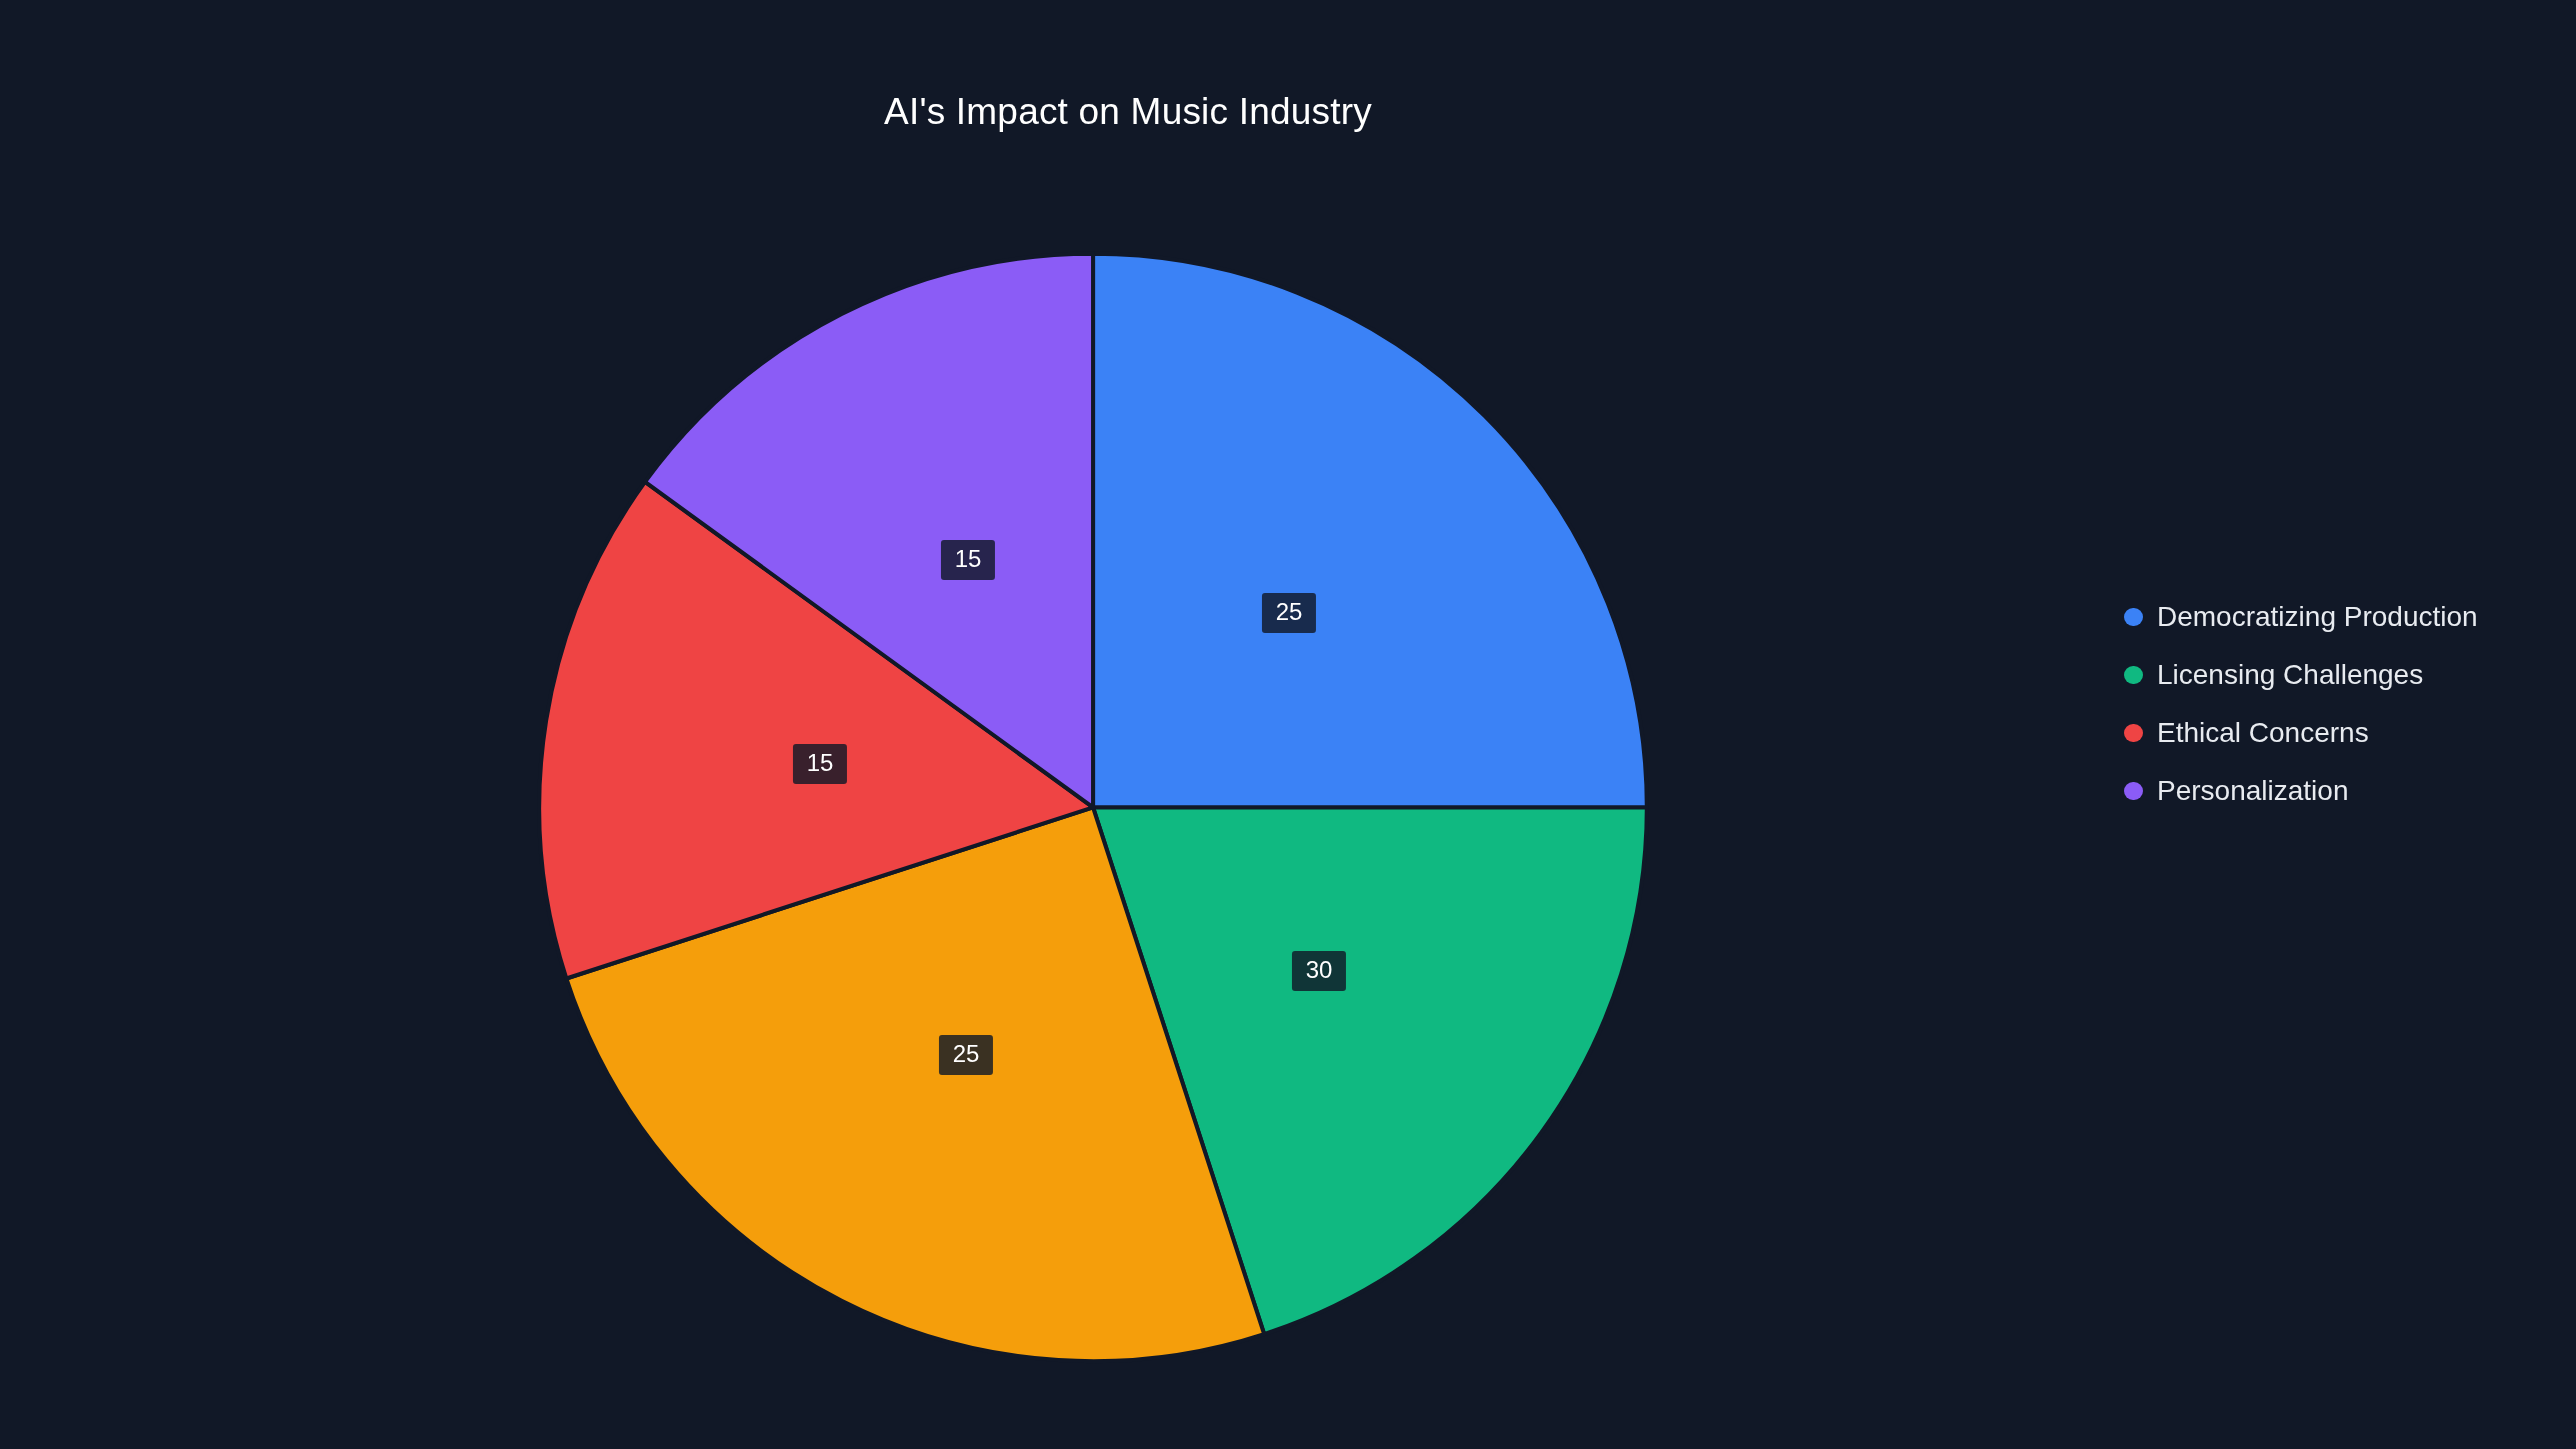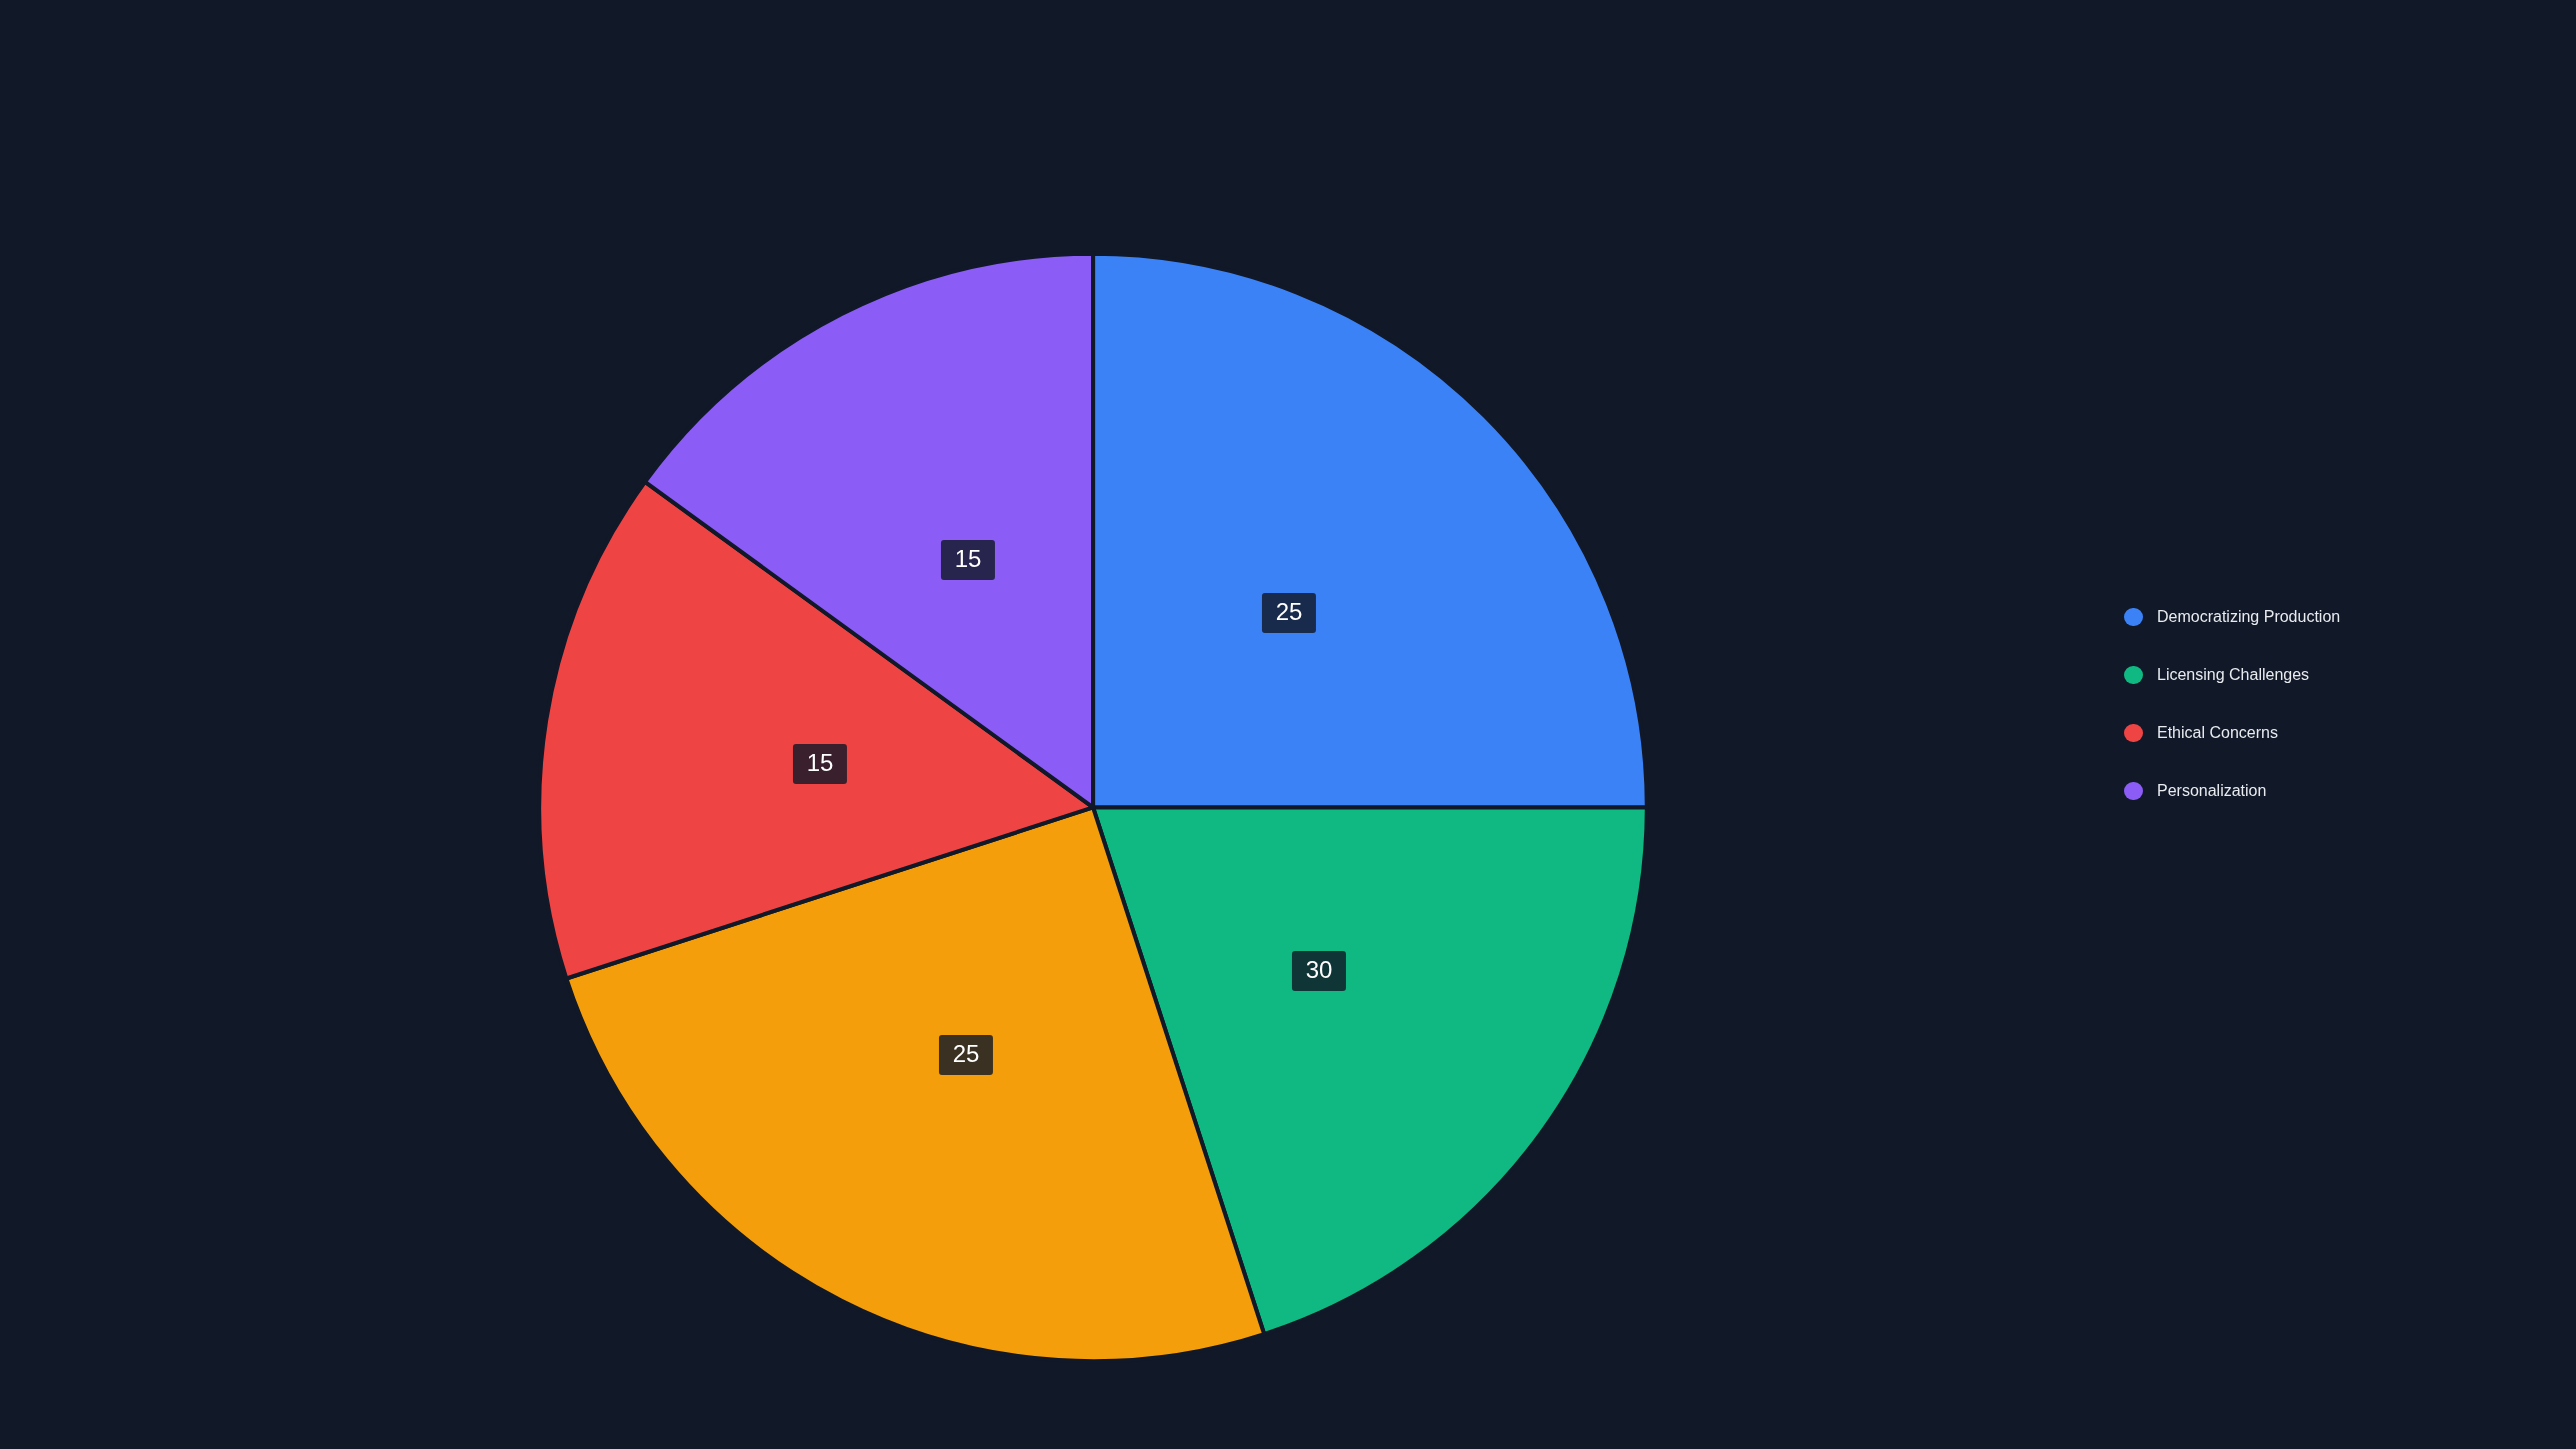--- a/index.html
+++ b/index.html
@@ -87,30 +87,31 @@
     gap: 14.5px;
   }
   .legend-swatch {
     width: 18.5px;
     height: 18.5px;
     border-radius: 50%;
     flex: 0 0 auto;
   }
   .legend-label {
     color: #e8ebf0;
-    font-size: 16px;
+    font-size: 28px;
     line-height: 1;
     white-space: nowrap;
   }
 </style>
 </head>
 <body style="background: rgb(17, 24, 39);">
 
 <div id="chart-root" style="background: rgb(17, 24, 39);">
 
+  <div id="chart-title"><span id="chart-title-inner">AI's Impact on Music Industry</span></div>
 
   <div id="plot-area">
     <svg id="pie-svg" width="1972" height="1449" viewBox="0 0 2450 1800" aria-hidden="true">
         <path d="M 1358 1003 L 1358.00 315.00 A 688 688 0 0 1 2046.00 1003.00 Z" fill="#3b82f6" stroke="#111827" stroke-width="5" stroke-linejoin="round" class="pie-slice"></path>
         <path d="M 1358 1003 L 2046.00 1003.00 A 688 688 0 0 1 1570.60 1657.33 Z" fill="#10b981" stroke="#111827" stroke-width="5" stroke-linejoin="round" class="pie-slice"></path>
         <path d="M 1358 1003 L 1570.60 1657.33 A 688 688 0 0 1 703.67 1215.60 Z" fill="#f59e0b" stroke="#111827" stroke-width="5" stroke-linejoin="round" class="pie-slice"></path>
         <path d="M 1358 1003 L 703.67 1215.60 A 688 688 0 0 1 801.40 598.60 Z" fill="#ef4444" stroke="#111827" stroke-width="5" stroke-linejoin="round" class="pie-slice"></path>
         <path d="M 1358 1003 L 801.40 598.60 A 688 688 0 0 1 1358.00 315.00 Z" fill="#8b5cf6" stroke="#111827" stroke-width="5" stroke-linejoin="round" class="pie-slice"></path>
       </svg>
     <div id="value-labels">

